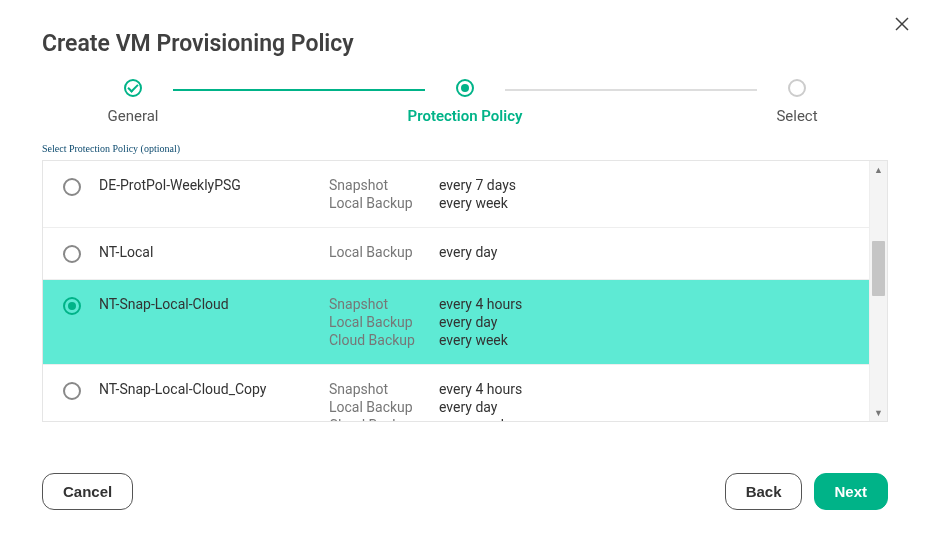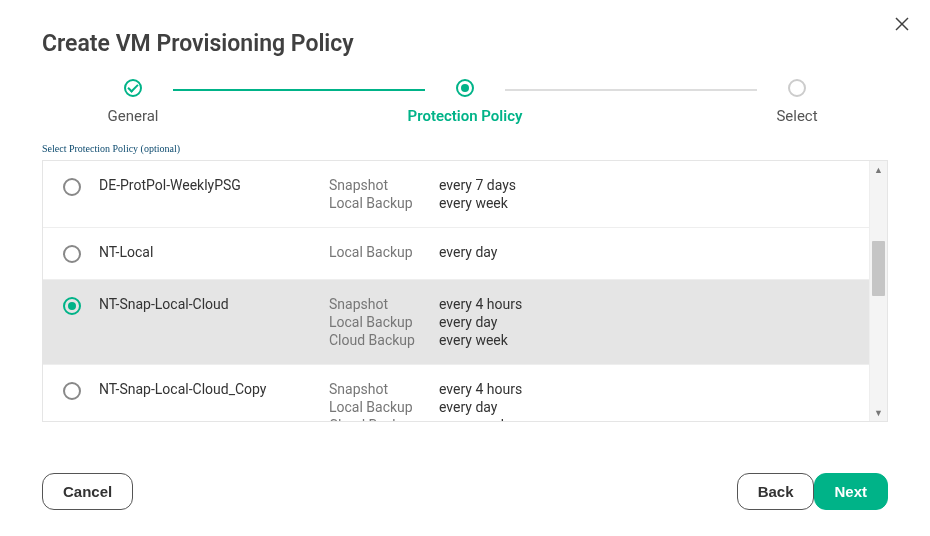--- a/index.html
+++ b/index.html
@@ -55,21 +55,21 @@
     margin: 0 42px; border: 1px solid #e5e5e5;
     height: 262px; overflow: hidden; position: relative;
     display: flex;
   }
   .list-inner { flex: 1; overflow: hidden; border-right: 1px solid #eee; }
   .row {
     display: flex; align-items: flex-start;
     border-bottom: 1px solid #eee; padding: 16px 20px;
     cursor: pointer;
   }
-  .row.selected { background: #e5e5e5; }
+  .row.selected { background: #5eead4; }
   .radio {
     width: 18px; height: 18px; border: 2px solid #888; border-radius: 50%;
     flex-shrink: 0; margin-top: 1px; position: relative;
   }
   .row.selected .radio { border-color: #00b388; }
   .row.selected .radio::after {
     content: ""; position: absolute; top: 3px; left: 3px;
     width: 8px; height: 8px; border-radius: 50%; background: #00b388;
   }
   .policy-name {
@@ -95,21 +95,21 @@
   .scroll-thumb {
     position: absolute; left: 2px; width: 13px;
     top: 80px; height: 55px; background: #c5c5c5; border-radius: 1px;
     cursor: pointer;
   }
 
   .footer {
     position: absolute; bottom: 26px; left: 42px; right: 42px;
     display: flex; justify-content: space-between; align-items: center;
   }
-  .footer-right { display: flex; }
+  .footer-right { display: flex; gap: 12px; }
   .btn {
     padding: 9px 20px; font-size: 15px; font-weight: 600;
     border-radius: 12px; cursor: pointer; border: 1.5px solid #555;
     background: #fff; color: #333;
   }
   .btn.primary { background: #00b388; border-color: #00b388; color: #fff; padding-left: 19px; }
 </style>
 </head>
 <body>
 

